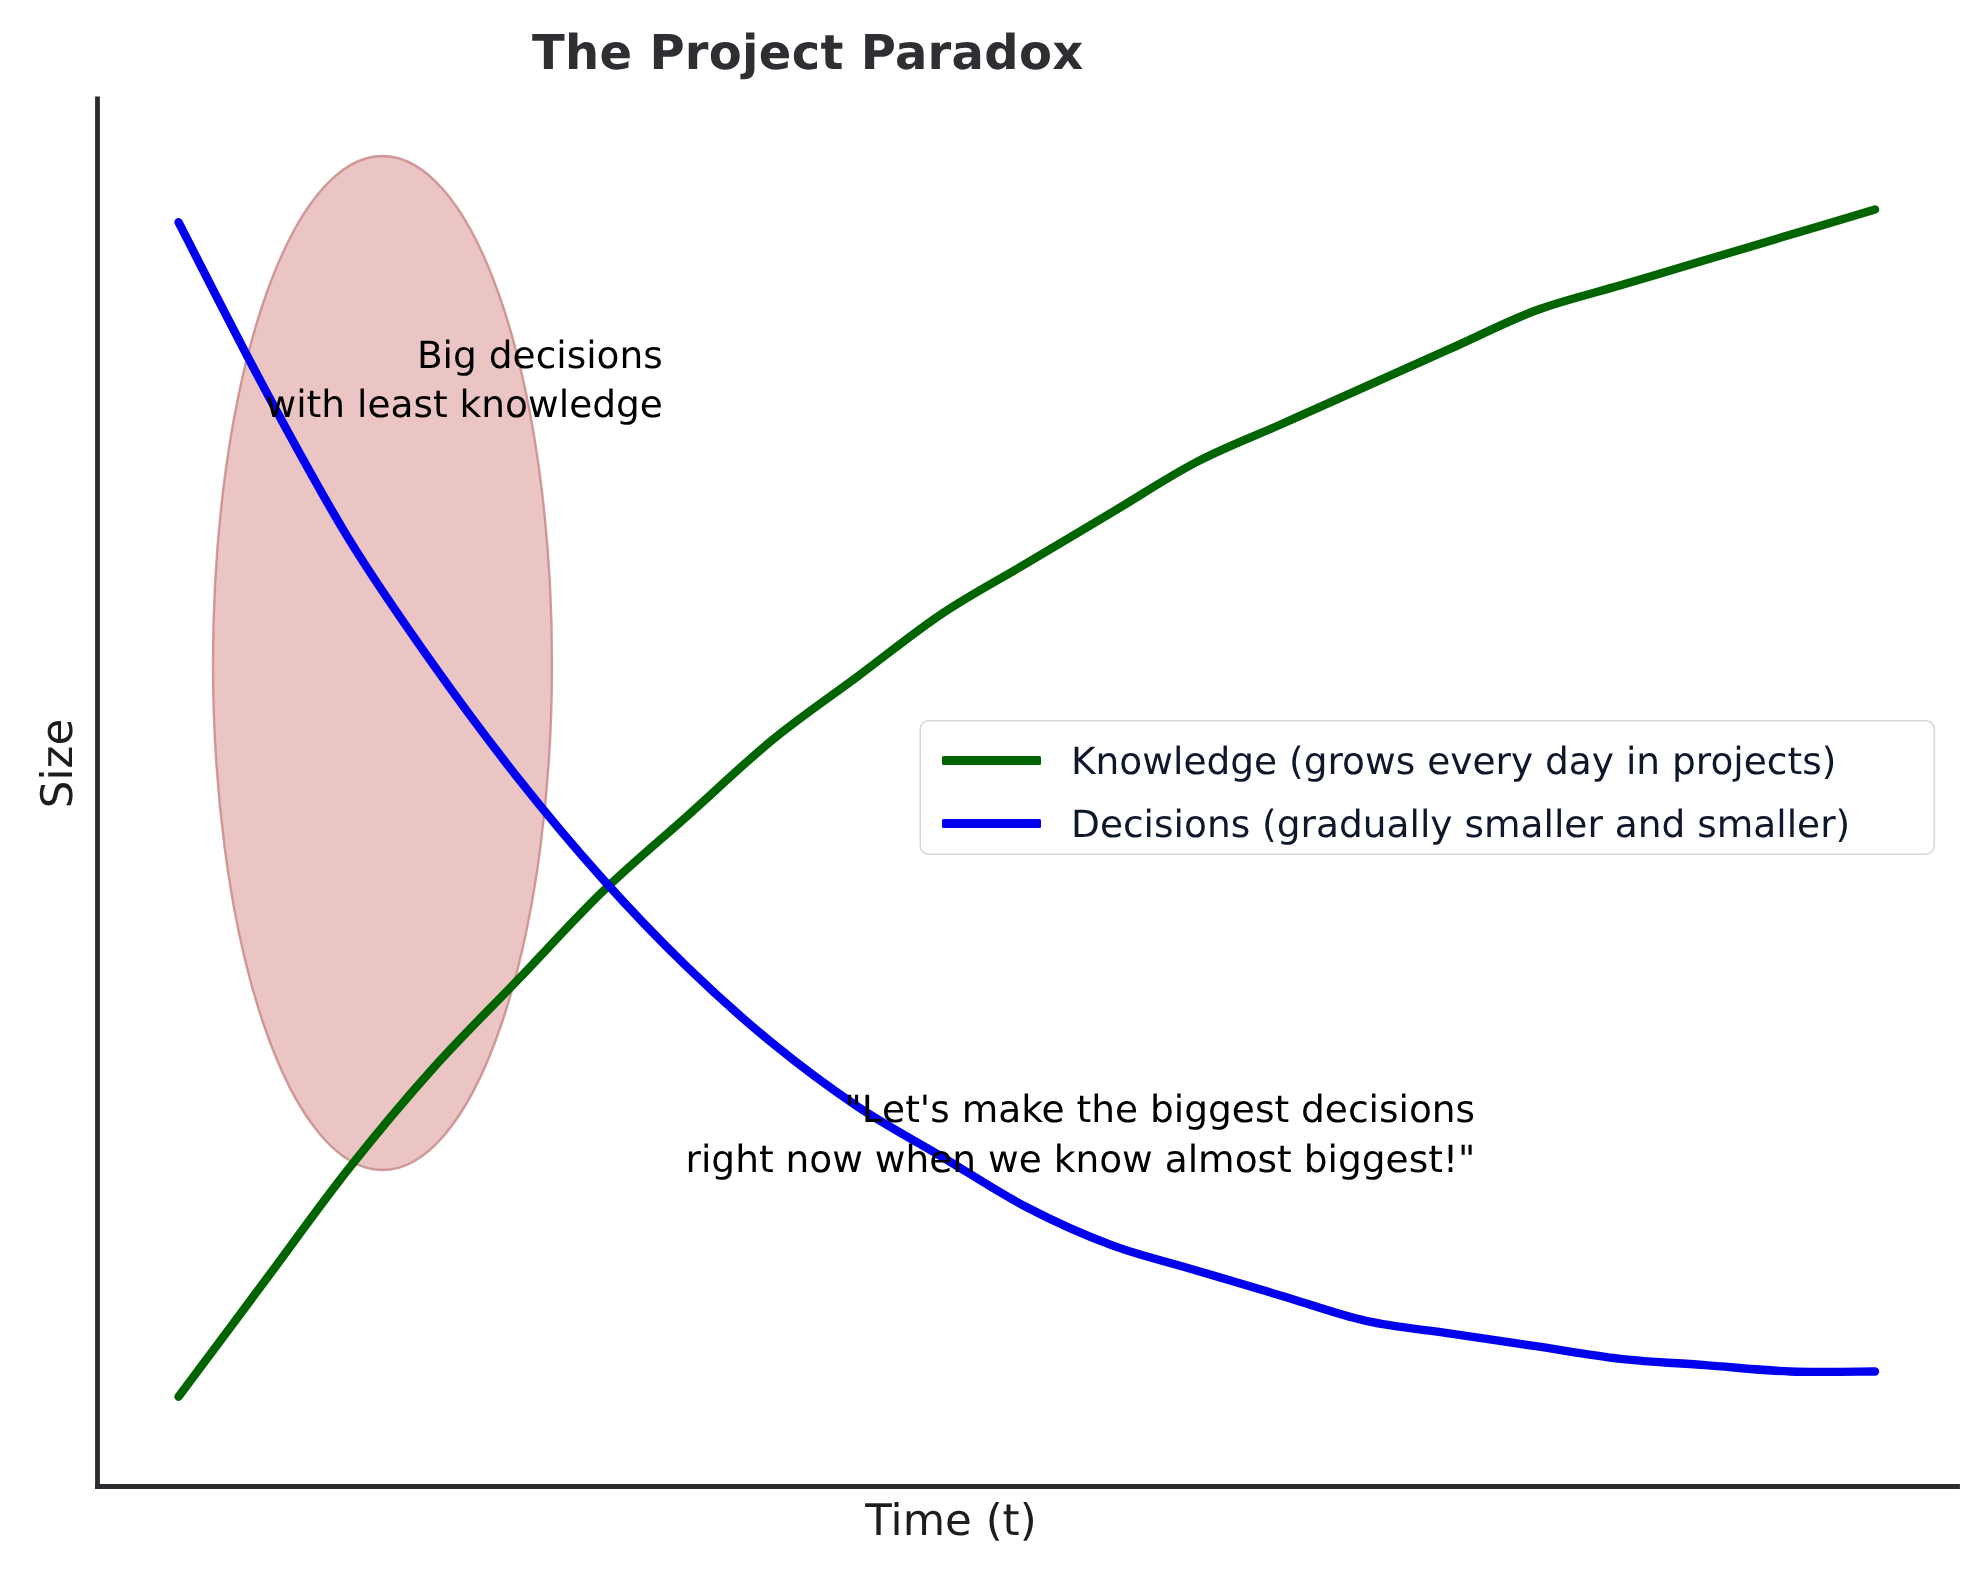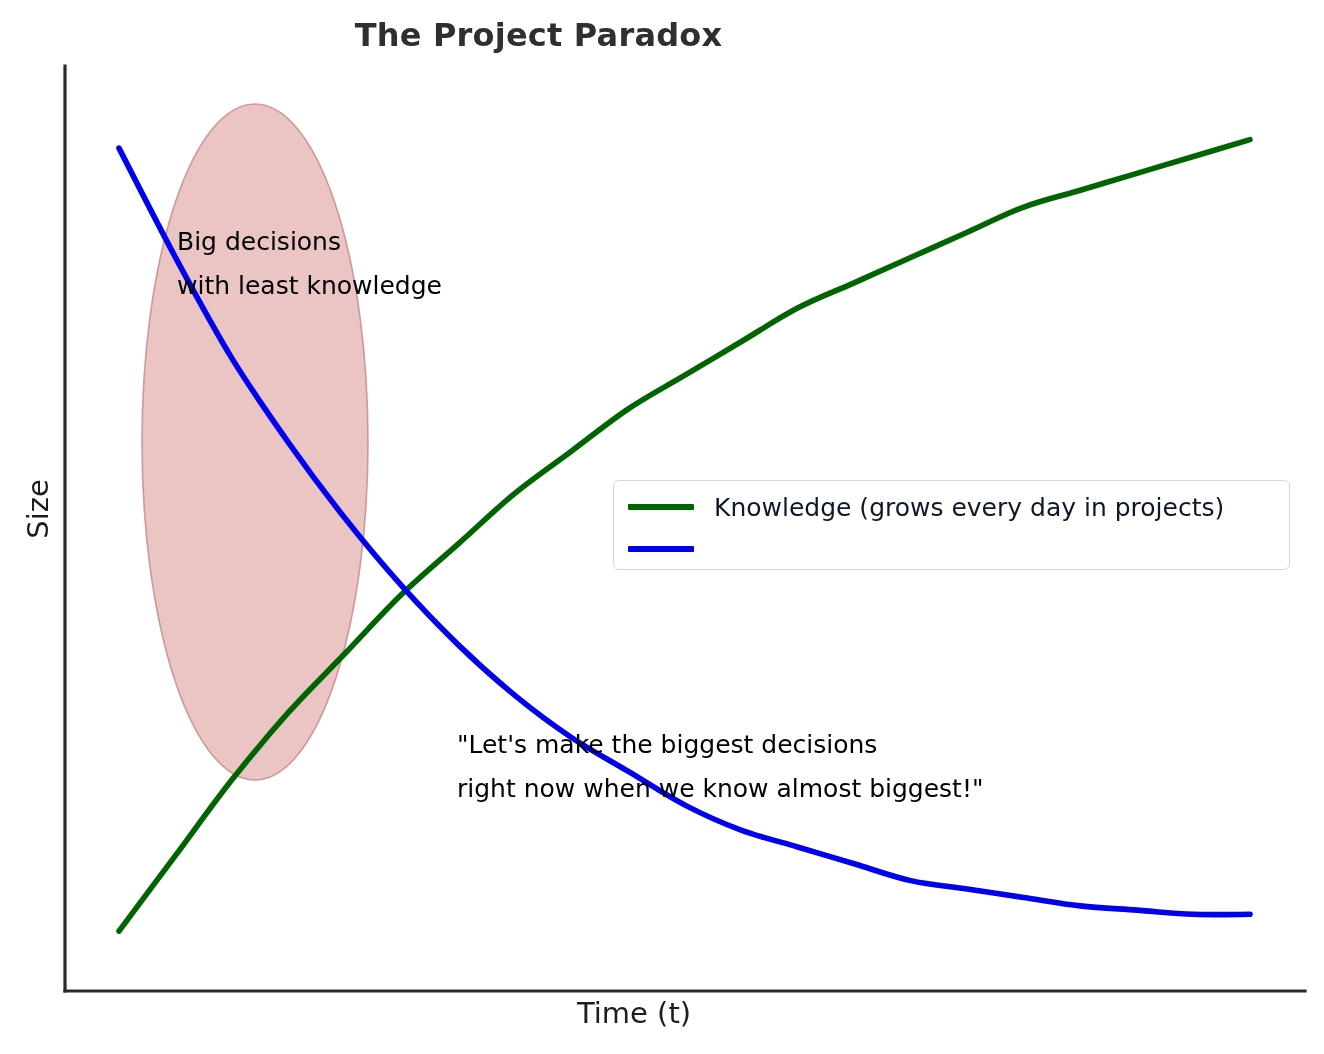--- a/index.html
+++ b/index.html
@@ -54,23 +54,24 @@
   #x-axis-label {
     left: 0;
     top: 996px;
     width: 1268px;
     text-align: center;
   }
   .annotation {
     position: absolute;
     color: #000000;
     font-size: 25px;
-    line-height: 44px;
+    line-height: 33px;
     font-family: "DejaVu Sans", sans-serif;
     white-space: pre;
+    text-align: right;
   }
   #annotation-ellipse-note {
     left: 177px;
     top: 220px;
   }
   #annotation-quote {
     left: 457px;
     top: 723px;
   }
   #legend-box {
@@ -135,16 +136,17 @@
   <div class="annotation" id="annotation-quote"><span>"Let's make the biggest decisions</span>
 <span>right now when we know almost biggest!"</span></div>
 
   <div id="legend-box">
     <div class="legend-row" id="legend-row-knowledge">
       <span class="legend-swatch" id="swatch-knowledge" style="background: rgb(0, 100, 0);"></span>
       <span class="legend-text">Knowledge (grows every day in projects)</span>
     </div>
     <div class="legend-row" id="legend-row-decisions">
       <span class="legend-swatch" id="swatch-decisions" style="background: rgb(0, 0, 238);"></span>
+      <span class="legend-text">Decisions (gradually smaller and smaller)</span>
     </div>
   </div>
 
 </div>
 
 </body></html>

